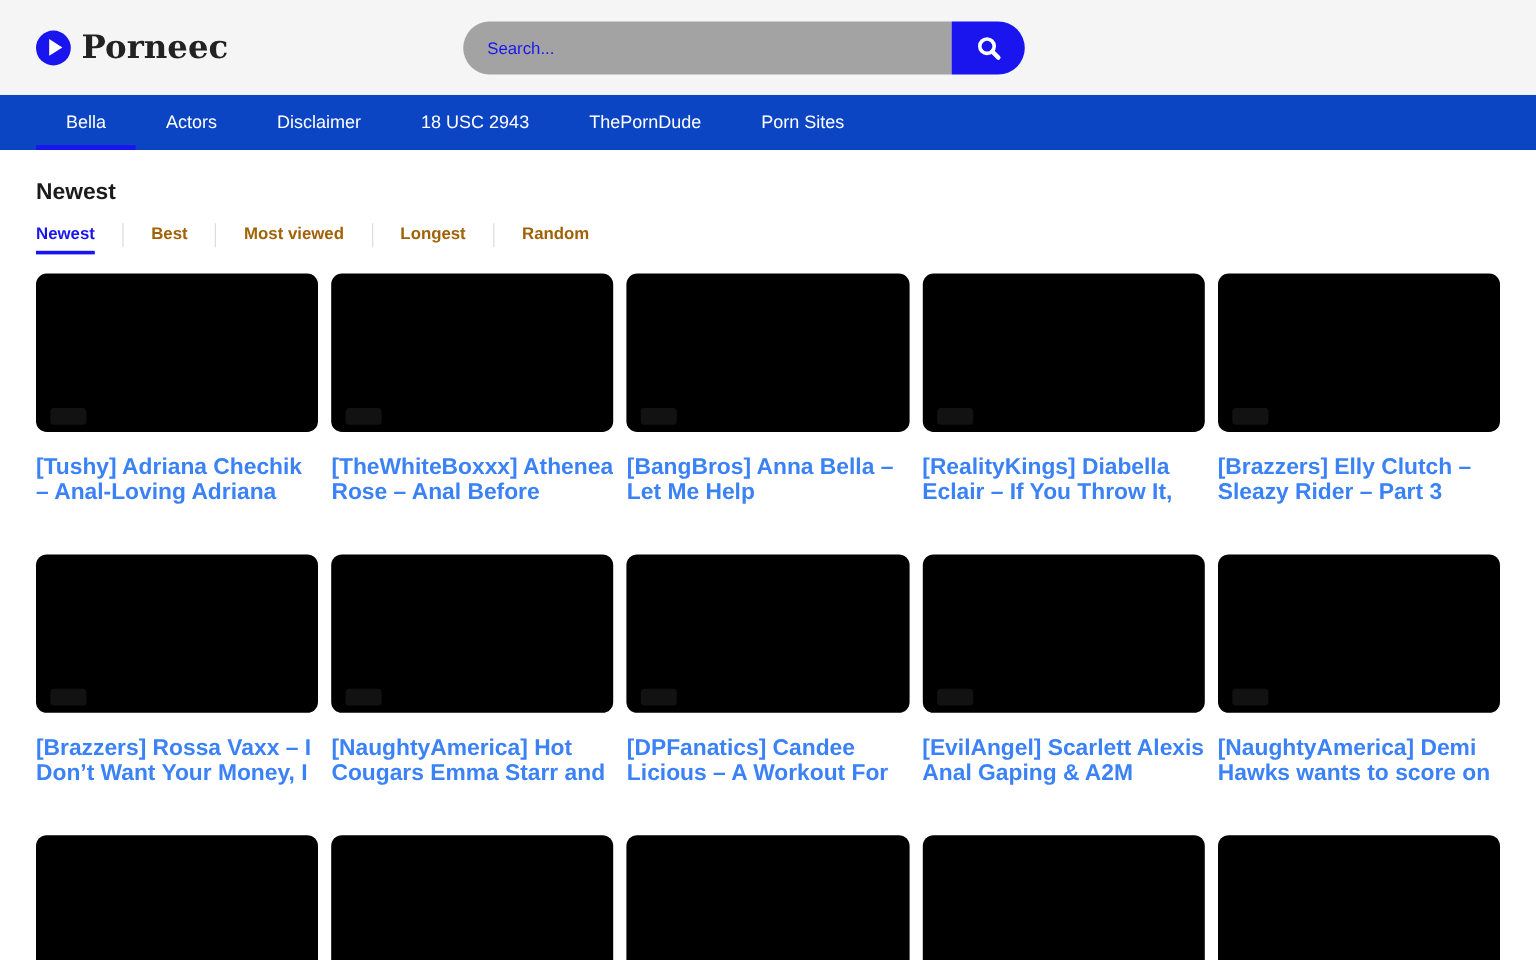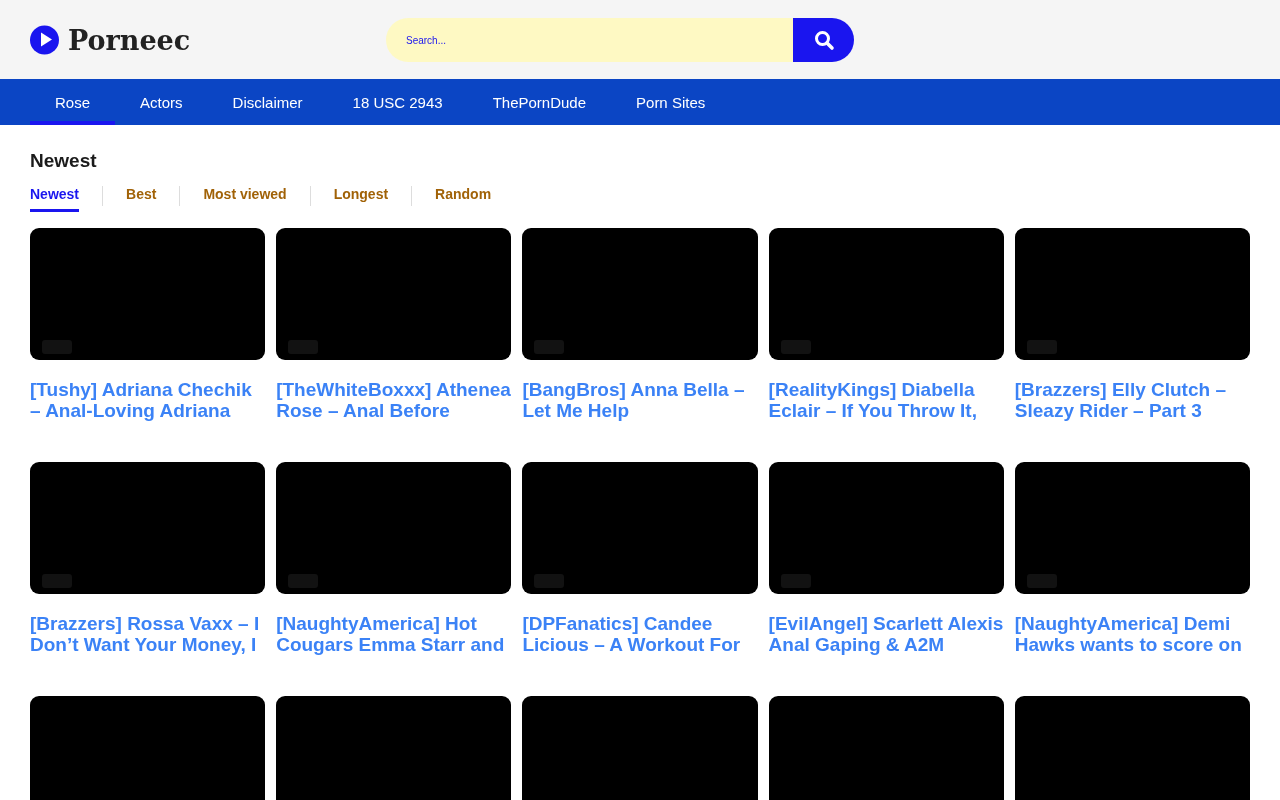--- a/index.html
+++ b/index.html
@@ -54,24 +54,24 @@
     left: 386px;
     top: 18px;
     height: 44px;
     display: flex;
   }
   .search-input {
     width: 407px;
     height: 44px;
     border: none;
     outline: none;
-    background: #fef9c3;
+    background: #a3a3a3;
     border-radius: 22px 0 0 22px;
     padding: 0 20px;
-    font-size: 10px;
+    font-size: 14px;
     font-family: "Liberation Sans", sans-serif;
     color: #1a15ef;
   }
   .search-input::placeholder { color: #1a15ef; opacity: 1; }
   .search-btn {
     width: 61px;
     height: 44px;
     border: none;
     background: #1a15ef;
     border-radius: 0 22px 22px 0;
@@ -179,21 +179,21 @@
     <button class="search-btn">
       <svg width="24" height="24" viewBox="0 0 24 24" fill="none">
         <circle cx="10.5" cy="10.5" r="6" stroke="#ffffff" stroke-width="3"></circle>
         <line x1="15" y1="15" x2="20" y2="20" stroke="#ffffff" stroke-width="3.6" stroke-linecap="round"></line>
       </svg>
     </button>
   </div>
 </header>
 
 <nav class="main-nav">
-  <a class="nav-item active">Rose</a>
+  <a class="nav-item active">Bella</a>
   <a class="nav-item">Actors</a>
   <a class="nav-item">Disclaimer</a>
   <a class="nav-item">18 USC 2943</a>
   <a class="nav-item">ThePornDude</a>
   <a class="nav-item">Porn Sites</a>
 </nav>
 
 <main class="content">
   <h2 class="section-title">Newest</h2>
 

